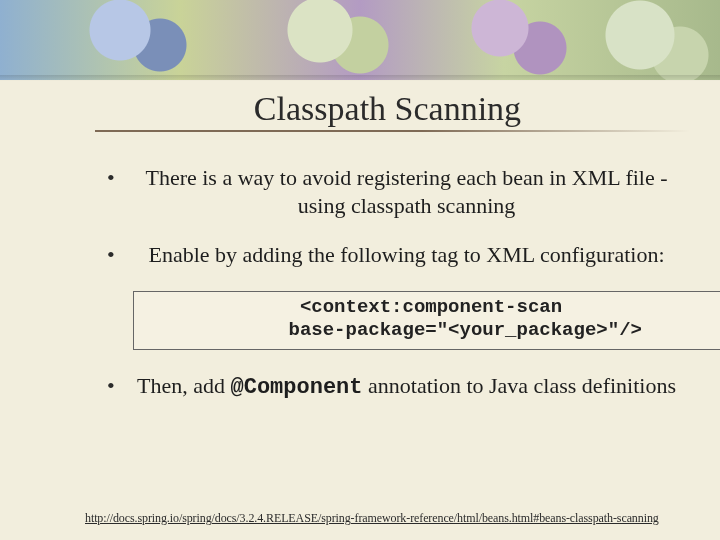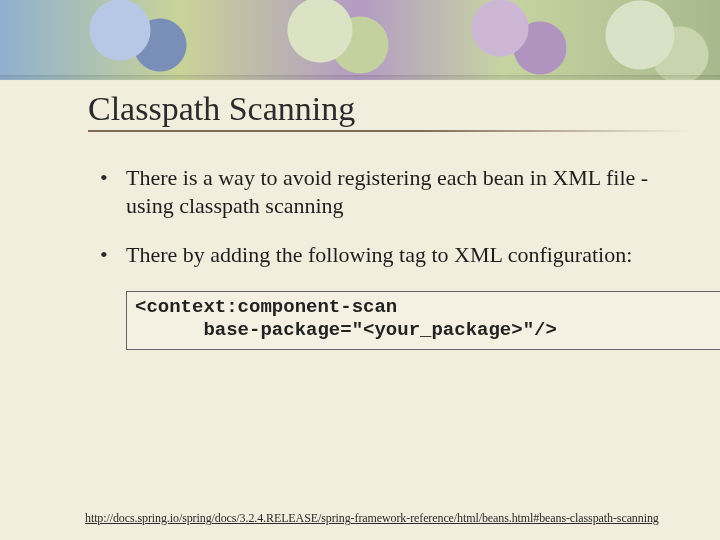--- a/index.html
+++ b/index.html
@@ -28,22 +28,23 @@
   .banner::after {
     content: "";
     position: absolute;
     left: 0; right: 0; bottom: -1px;
     height: 6px;
     background: linear-gradient(to bottom, rgba(0,0,0,0.12), transparent);
   }
   .content {
     position: absolute;
     top: 90px;
-    left: 88px;
+    left: 95px;
     right: 40px;
+    text-align: center;
   }
   .title {
     font-size: 34px;
     font-weight: normal;
     color: #2b2b2b;
     padding-bottom: 4px;
     margin-bottom: 26px;
     position: relative;
   }
   .title::after {
@@ -108,22 +109,27 @@
 <div class="banner"></div>
 
 <div class="content">
   <h1 class="title">Classpath Scanning</h1>
 
   <ul class="bullets">
     <li>
       <span>There is a way to avoid registering each bean in XML file - using classpath scanning</span>
     </li>
     <li>
-      <span>There by adding the following tag to XML configuration:</span>
+      <span>Enable by adding the following tag to XML configuration:</span>
     </li>
   </ul>
 
   <div class="codebox">&lt;context:component-scan
       base-package="&lt;your_package&gt;"/&gt;</div>
 
+  <ul class="bullets" style="margin-top:22px">
+    <li>
+      <span>Then, add </span><span class="inline-code">@Component</span><span> annotation to Java class definitions</span>
+    </li>
+  </ul>
 </div>
 
 <a class="footer-link" href="#">http://docs.spring.io/spring/docs/3.2.4.RELEASE/spring-framework-reference/html/beans.html#beans-classpath-scanning</a>
 
 </body></html>

